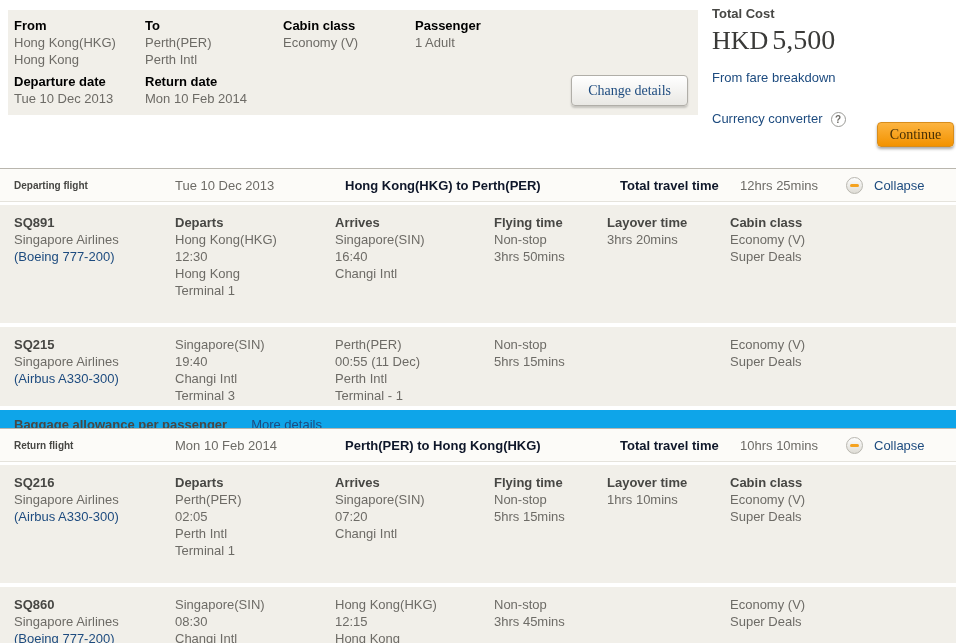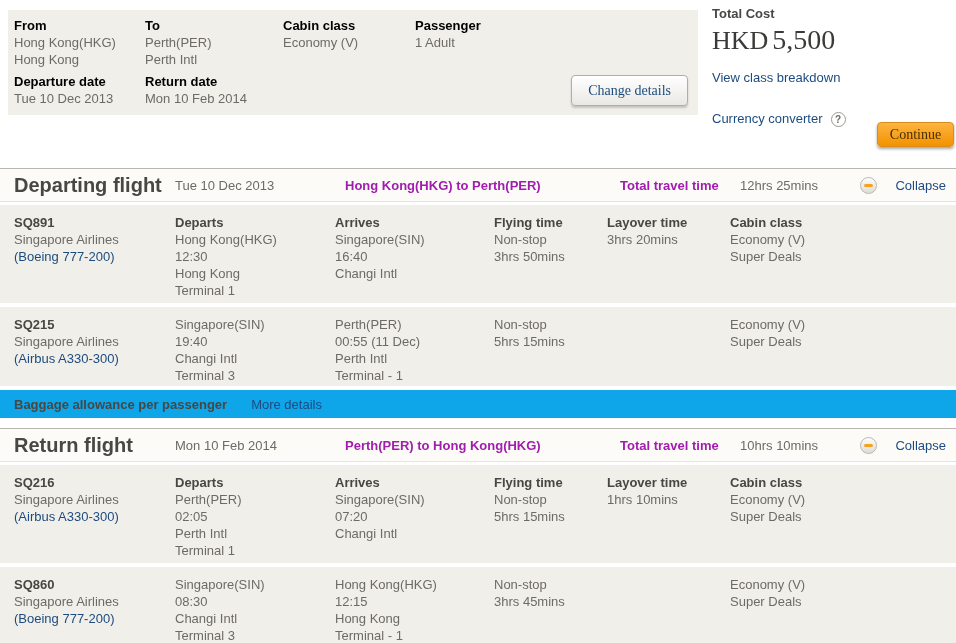--- a/index.html
+++ b/index.html
@@ -51,37 +51,37 @@
   
   .section{position:absolute;left:0;width:956px;}
   .sec-dep{top:168px;}
   .sec-ret{top:428px;}
   .sec-head{
     height:34px;background:#fcfbf8;
     border-top:1px solid #b9b6ae;border-bottom:1px solid #e5e3dc;
     display:grid;grid-template-columns:161px 170px 275px 120px 1fr 100px;
     align-items:center;padding:0 10px 0 14px;box-sizing:border-box;
   }
-  .sec-head .stitle{font-weight:bold;font-size:20px;color:#474744;}
-  .sec-head .sroute,.sec-head .ttl{font-weight:bold;color:#a21caf;}
-  .collapse{display:flex;align-items:center;gap:18px;justify-content:flex-end;}
+  .sec-head .stitle{font-weight:bold;font-size:10px;color:#474744;}
+  .sec-head .sroute,.sec-head .ttl{font-weight:bold;color:#0f172a;}
+  .collapse{display:flex;align-items:center;gap:11px;justify-content:flex-start;}
   .collapse-icon{
     width:17px;height:17px;border-radius:50%;
     background:linear-gradient(#fdfdfd,#dedcd5);
     border:1px solid #b9b7b0;box-sizing:border-box;
     display:inline-flex;align-items:center;justify-content:center;
   }
   .collapse-icon::after{content:"";width:9px;height:3px;border-radius:2px;background:#f5a21f;}
 
   .seg{
     background:#f1efe9;margin-top:3px;
     display:grid;grid-template-columns:161px 160px 159px 113px 123px auto;
     padding:9px 0 0 14px;box-sizing:border-box;
   }
-  .seg.h98{height:98px;}
+  .seg.h98{height:118px;}
   .seg.h79{height:79px;margin-top:4px;}
   .seg.h78{height:78px;margin-top:4px;}
   .baggage{
     background:#0ea5e9;margin-top:4px;height:28px;
     display:flex;align-items:center;padding-left:14px;
   }
   .baggage .lnk{margin-left:24px;}
 </style>
 </head>
 <body>
@@ -115,21 +115,21 @@
   </div>
   <button class="btn-change">Change details</button>
 </div>
 
 <div class="cost">
   <div class="title">Total Cost</div>
   <div class="price">
     <span class="cur">HKD</span><span class="amt">5,500</span>
   </div>
   <div class="row-link">
-    <a class="lnk cost-link">View class breakdown</a>
+    <a class="lnk cost-link">From fare breakdown</a>
   </div>
   <div class="row-link" style="margin-top:25px;">
     <a class="lnk cost-link">Currency converter</a>
     <span class="qicon">?</span>
   </div>
 </div>
 <button class="btn-continue">Continue</button>
 
 <div class="section sec-dep">
   <div class="sec-head">

